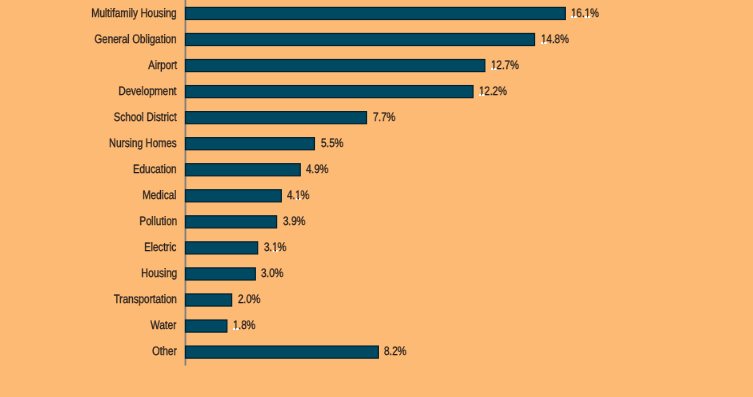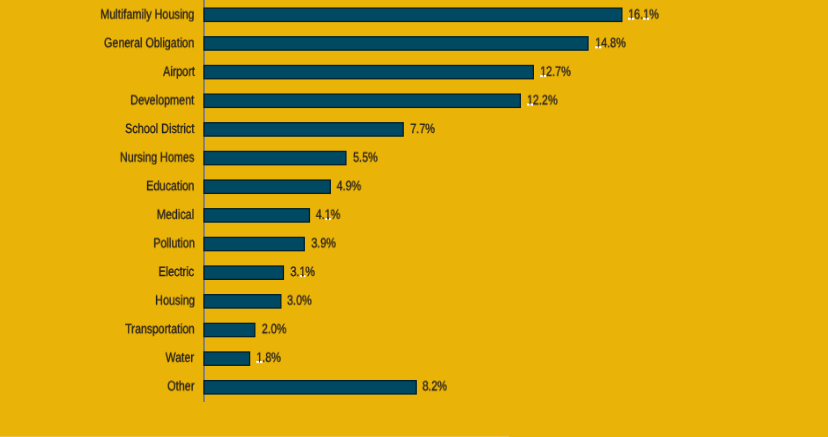--- a/index.html
+++ b/index.html
@@ -1,18 +1,18 @@
 <!DOCTYPE html>
 <html><head>
 <meta charset="utf-8">
 <style>
   html,body{margin:0;padding:0;}
   body{width:753px;height:397px;background:#ffffff;font-family:"Liberation Sans",sans-serif;overflow:hidden;
         -webkit-font-smoothing:antialiased;text-rendering:geometricPrecision;}
-  #chart{position:relative;width:753px;height:397px;background:#eab308;}
+  #chart{position:relative;width:753px;height:397px;background:#fdba74;}
   #plot{position:absolute;left:0;top:0;display:block;}
   .cat-label{position:absolute;text-align:right;font-size:12.3px;color:#231f20;
              white-space:nowrap;transform:scaleX(0.8);transform-origin:100% 50%;
              will-change:transform;-webkit-text-stroke:0.30px #1f1c1d;}
   .val-label{position:absolute;font-size:12.3px;color:#231f20;
              white-space:nowrap;transform:scaleX(0.8);transform-origin:0% 50%;
              will-change:transform;-webkit-text-stroke:0.30px #1f1c1d;}
   .g1{position:relative;display:inline-block;}
   .g1 i{position:absolute;background:#ffffff;top:0.735em;height:0.145em;}
   .g1 i.l{left:0.030em;width:0.215em;}

